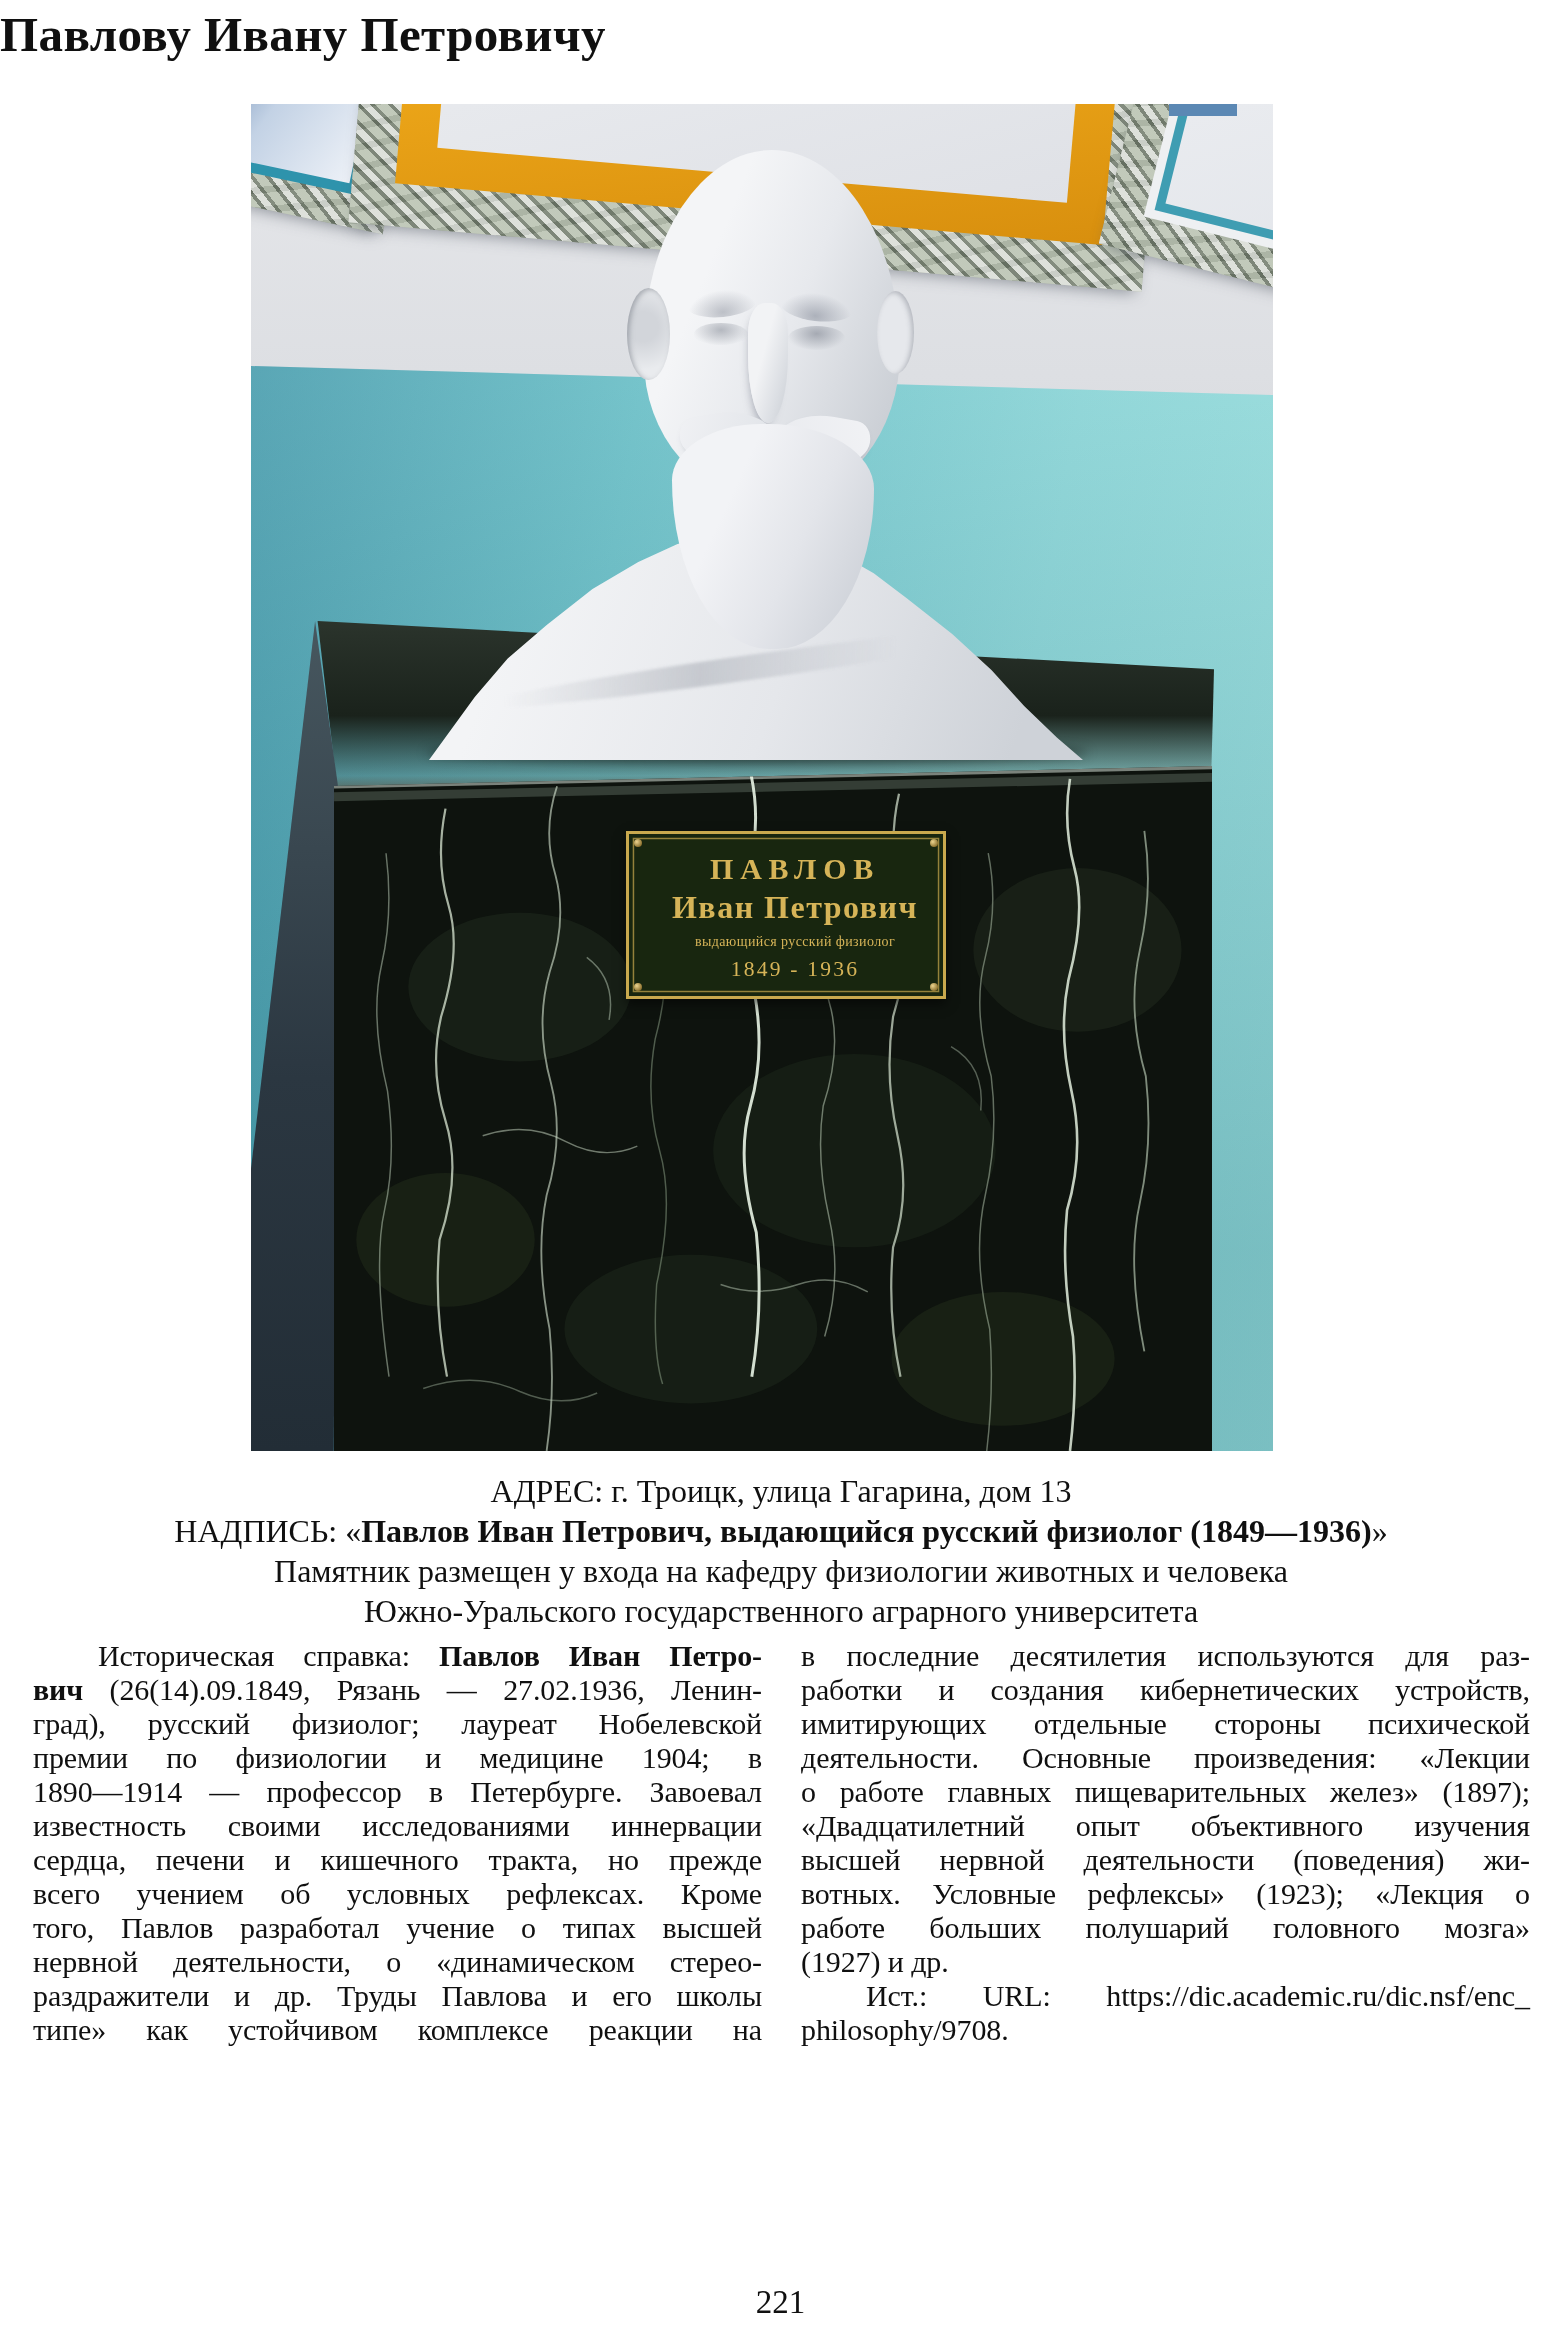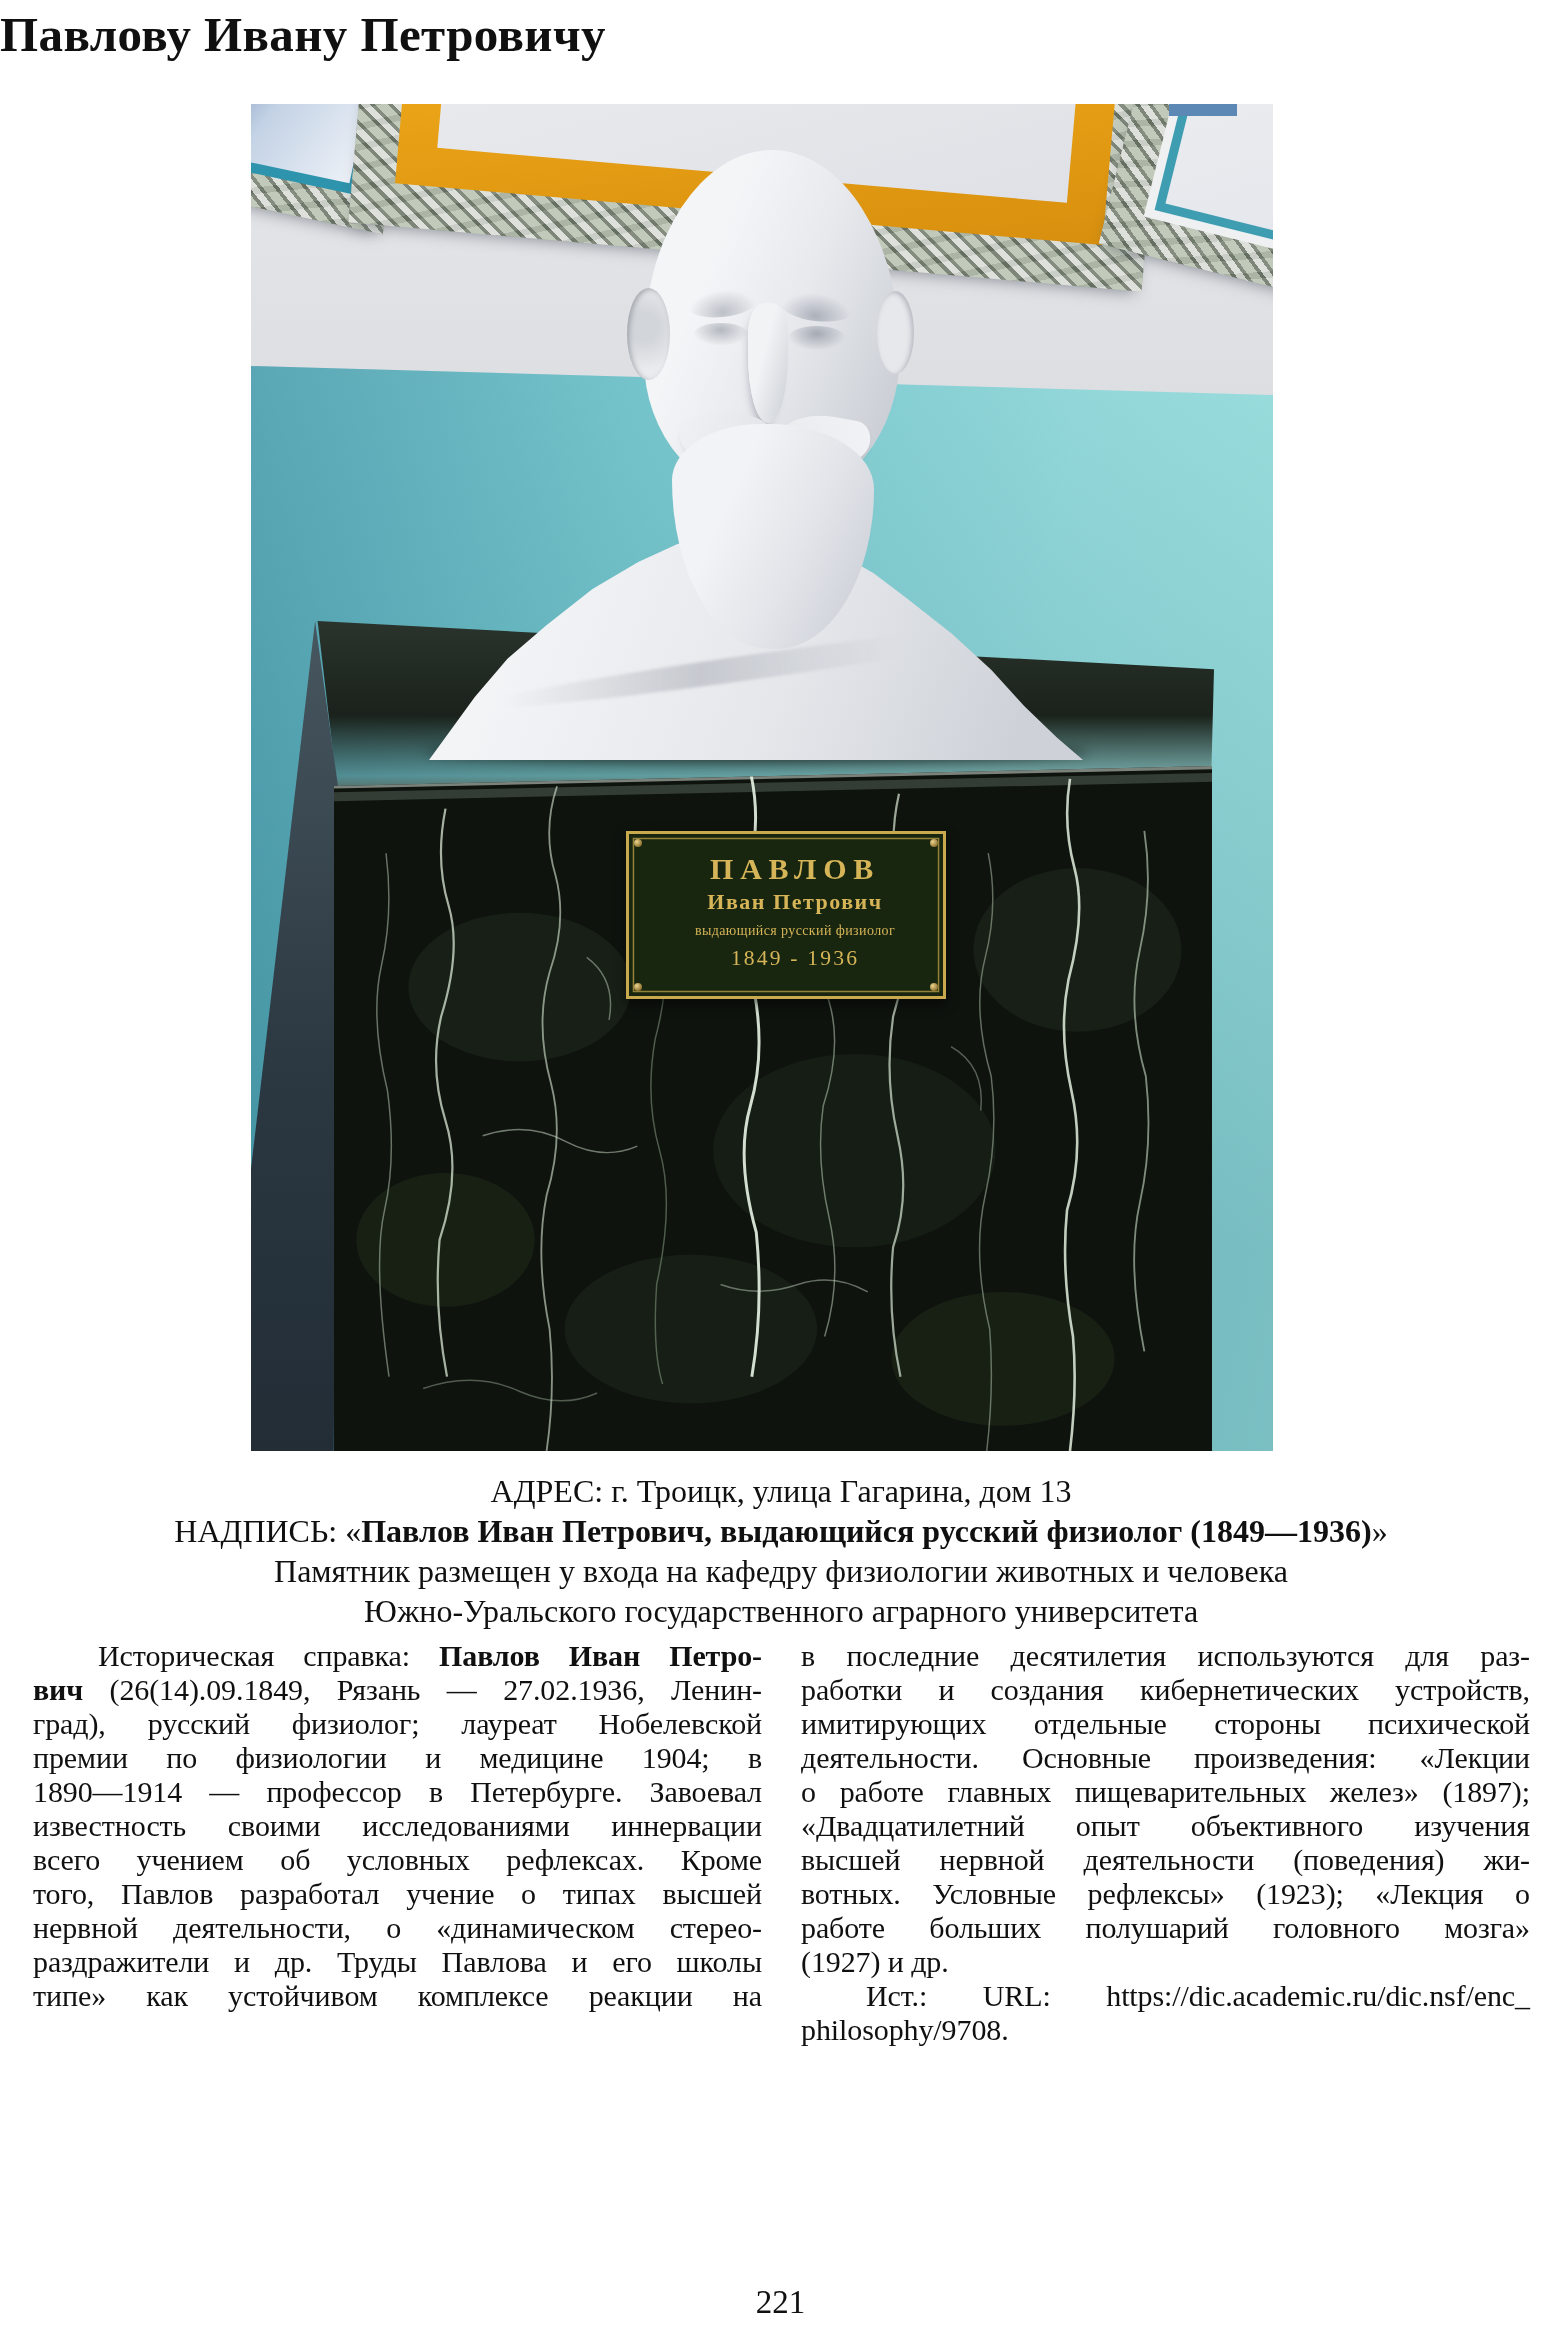--- a/index.html
+++ b/index.html
@@ -43,21 +43,21 @@
       background:linear-gradient(180deg,#47575f 0%,#2b3741 55%,#222d36 100%);}
   .ped-front{position:absolute;left:83px;top:660px;width:878px;height:687px;
       clip-path:polygon(0% 3.2%,100% 0.3%,100% 100%,0% 100%);background:#0e130e;}
   .ped-front svg{position:absolute;inset:0;width:100%;height:100%;}
   
   .plaque{position:absolute;left:375px;top:727px;width:320px;height:168px;box-sizing:border-box;
       background:#18260f;border:3px solid #c9a94e;
       box-shadow:inset 0 0 0 3.7px #18260f,inset 0 0 0 5.2px rgba(201,169,78,.7),0 4.5px 10.4px rgba(0,0,0,.5);
       display:flex;flex-direction:column;align-items:center;color:#d6b458;padding-left:18px;}
   .plq1{margin-top:18px;font-size:30px;font-weight:bold;letter-spacing:6.7px;}
-  .plq2{margin-top:3px;font-size:22px;font-weight:bold;letter-spacing:1.5px;}
+  .plq2{margin-top:3px;font-size:32px;font-weight:bold;letter-spacing:1.5px;}
   .plq3{margin-top:8px;font-size:14px;letter-spacing:0.4px;}
   .plq4{margin-top:7px;font-size:21.6px;letter-spacing:2.2px;}
   .screw{position:absolute;width:8.2px;height:8.2px;border-radius:50%;
       background:radial-gradient(circle at 35% 35%,#ecd48f,#8a6f2c 75%);}
   .s-tl{left:5.2px;top:5.2px;} .s-tr{right:5.2px;top:5.2px;} .s-bl{left:5.2px;bottom:5.2px;} .s-br{right:5.2px;bottom:5.2px;}
   
   .bust div{position:absolute;}
   .torso{left:178px;top:431px;width:654px;height:225px;
       background:linear-gradient(110deg,#f3f4f6 15%,#e5e7eb 55%,#ced2d8 90%);
       clip-path:polygon(44% 0%,56% 0%,62% 7%,68% 17%,73% 28%,80% 44%,86% 60%,91% 76%,96% 90%,100% 100%,0% 100%,3% 88%,7% 72%,12% 55%,18% 40%,25% 24%,32% 12%,38% 4%);}
@@ -207,20 +207,21 @@
     </div>
 
   <div class="bodytext">
     <div class="col" id="col-left">
         <div class="body-line ind"><span>Историческая справка: </span><span class="b">Павлов Иван Петро-</span></div>
         <div class="body-line"><span class="b">вич </span><span>(26(14).09.1849, Рязань — 27.02.1936, Ленин-</span></div>
         <div class="body-line"><span>град), русский физиолог; лауреат Нобелевской</span></div>
         <div class="body-line"><span>премии по физиологии и медицине 1904; в</span></div>
         <div class="body-line"><span>1890—1914 — профессор в Петербурге. Завоевал</span></div>
         <div class="body-line"><span>известность своими исследованиями иннервации</span></div>
+        <div class="body-line"><span>сердца, печени и кишечного тракта, но прежде</span></div>
         <div class="body-line"><span>всего учением об условных рефлексах. Кроме</span></div>
         <div class="body-line"><span>того, Павлов разработал учение о типах высшей</span></div>
         <div class="body-line"><span>нервной деятельности, о «динамическом стерео-</span></div>
         <div class="body-line"><span>раздражители и др. Труды Павлова и его школы</span></div>
         <div class="body-line"><span>типе» как устойчивом комплексе реакции на</span></div>
       </div>
     <div class="col" id="col-right">
         <div class="body-line"><span>в последние десятилетия используются для раз-</span></div>
         <div class="body-line"><span>работки и создания кибернетических устройств,</span></div>
         <div class="body-line"><span>имитирующих отдельные стороны психической</span></div>

